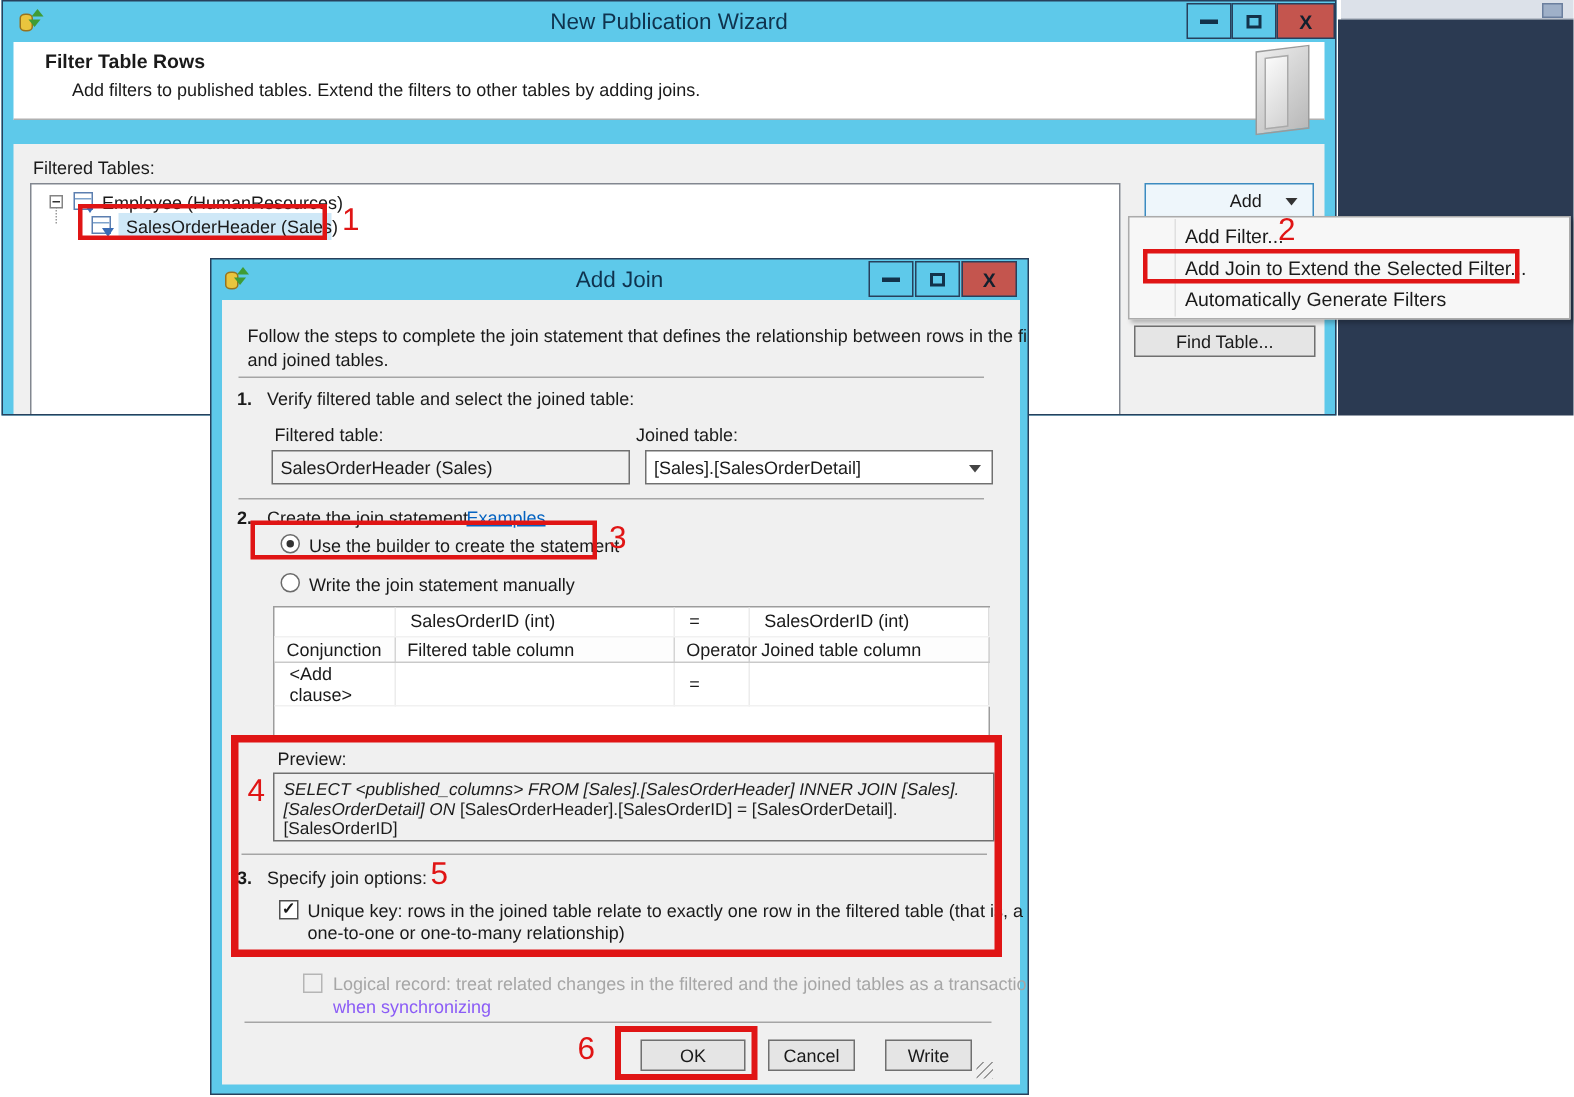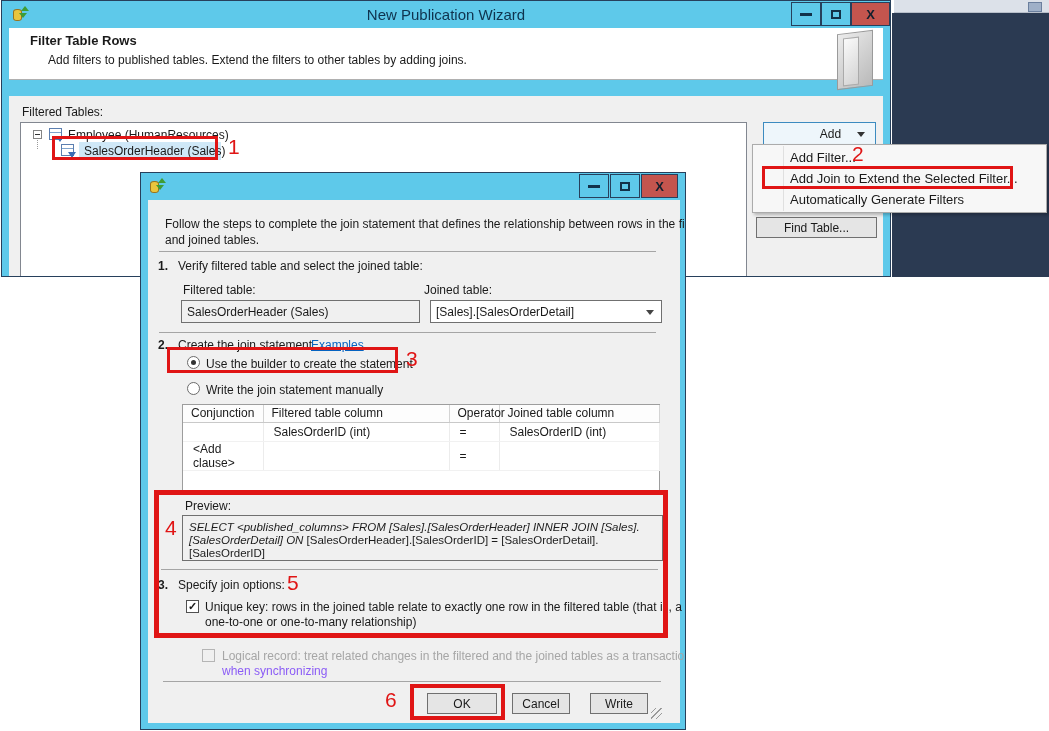--- a/index.html
+++ b/index.html
@@ -162,20 +162,21 @@
   </div>
 </div>
 
 <div class="win" style="left:140px; top:172px; width:546px; height:558px;">
   <div class="titlebar">
     <span class="appicon" style="left:9px; top:5px;">
       <span class="cyl"></span>
         <span class="tri-up"></span>
         <span class="tri-dn"></span>
     </span>
+    <div class="title">Add Join</div>
     <div class="winbtn" style="left:438px; width:30px;">
       <span class="glyph-min"></span>
       </div>
     <div class="winbtn" style="left:469px; width:30px;">
       <span class="glyph-max"></span>
       </div>
     <div class="winbtn close" style="left:500px; width:37px;">
       <span class="glyph-x">X</span>
       </div>
   </div>
@@ -213,30 +214,30 @@
     <div class="gridwrap" style="left:34px; top:204px; width:478px; height:87px;">
       <table class="grid">
         <colgroup>
             <col style="width:80px">
             <col style="width:186px">
             <col style="width:50px">
             <col style="width:160px">
           </colgroup>
         <tbody>
             <tr>
+          <td></td>
+          <td>SalesOrderID (int)</td>
+          <td>=</td>
+          <td>SalesOrderID (int)</td>
+        </tr>
+        <tr>
           <th>Conjunction</th>
           <th>Filtered table column</th>
           <th>Operator</th>
           <th>Joined table column</th>
-        </tr>
-        <tr>
-          <td></td>
-          <td>SalesOrderID (int)</td>
-          <td>=</td>
-          <td>SalesOrderID (int)</td>
         </tr>
         <tr>
           <td>&lt;Add clause&gt;</td>
           <td></td>
           <td>=</td>
           <td></td>
         </tr>
       </tbody>
         </table>
     </div>

